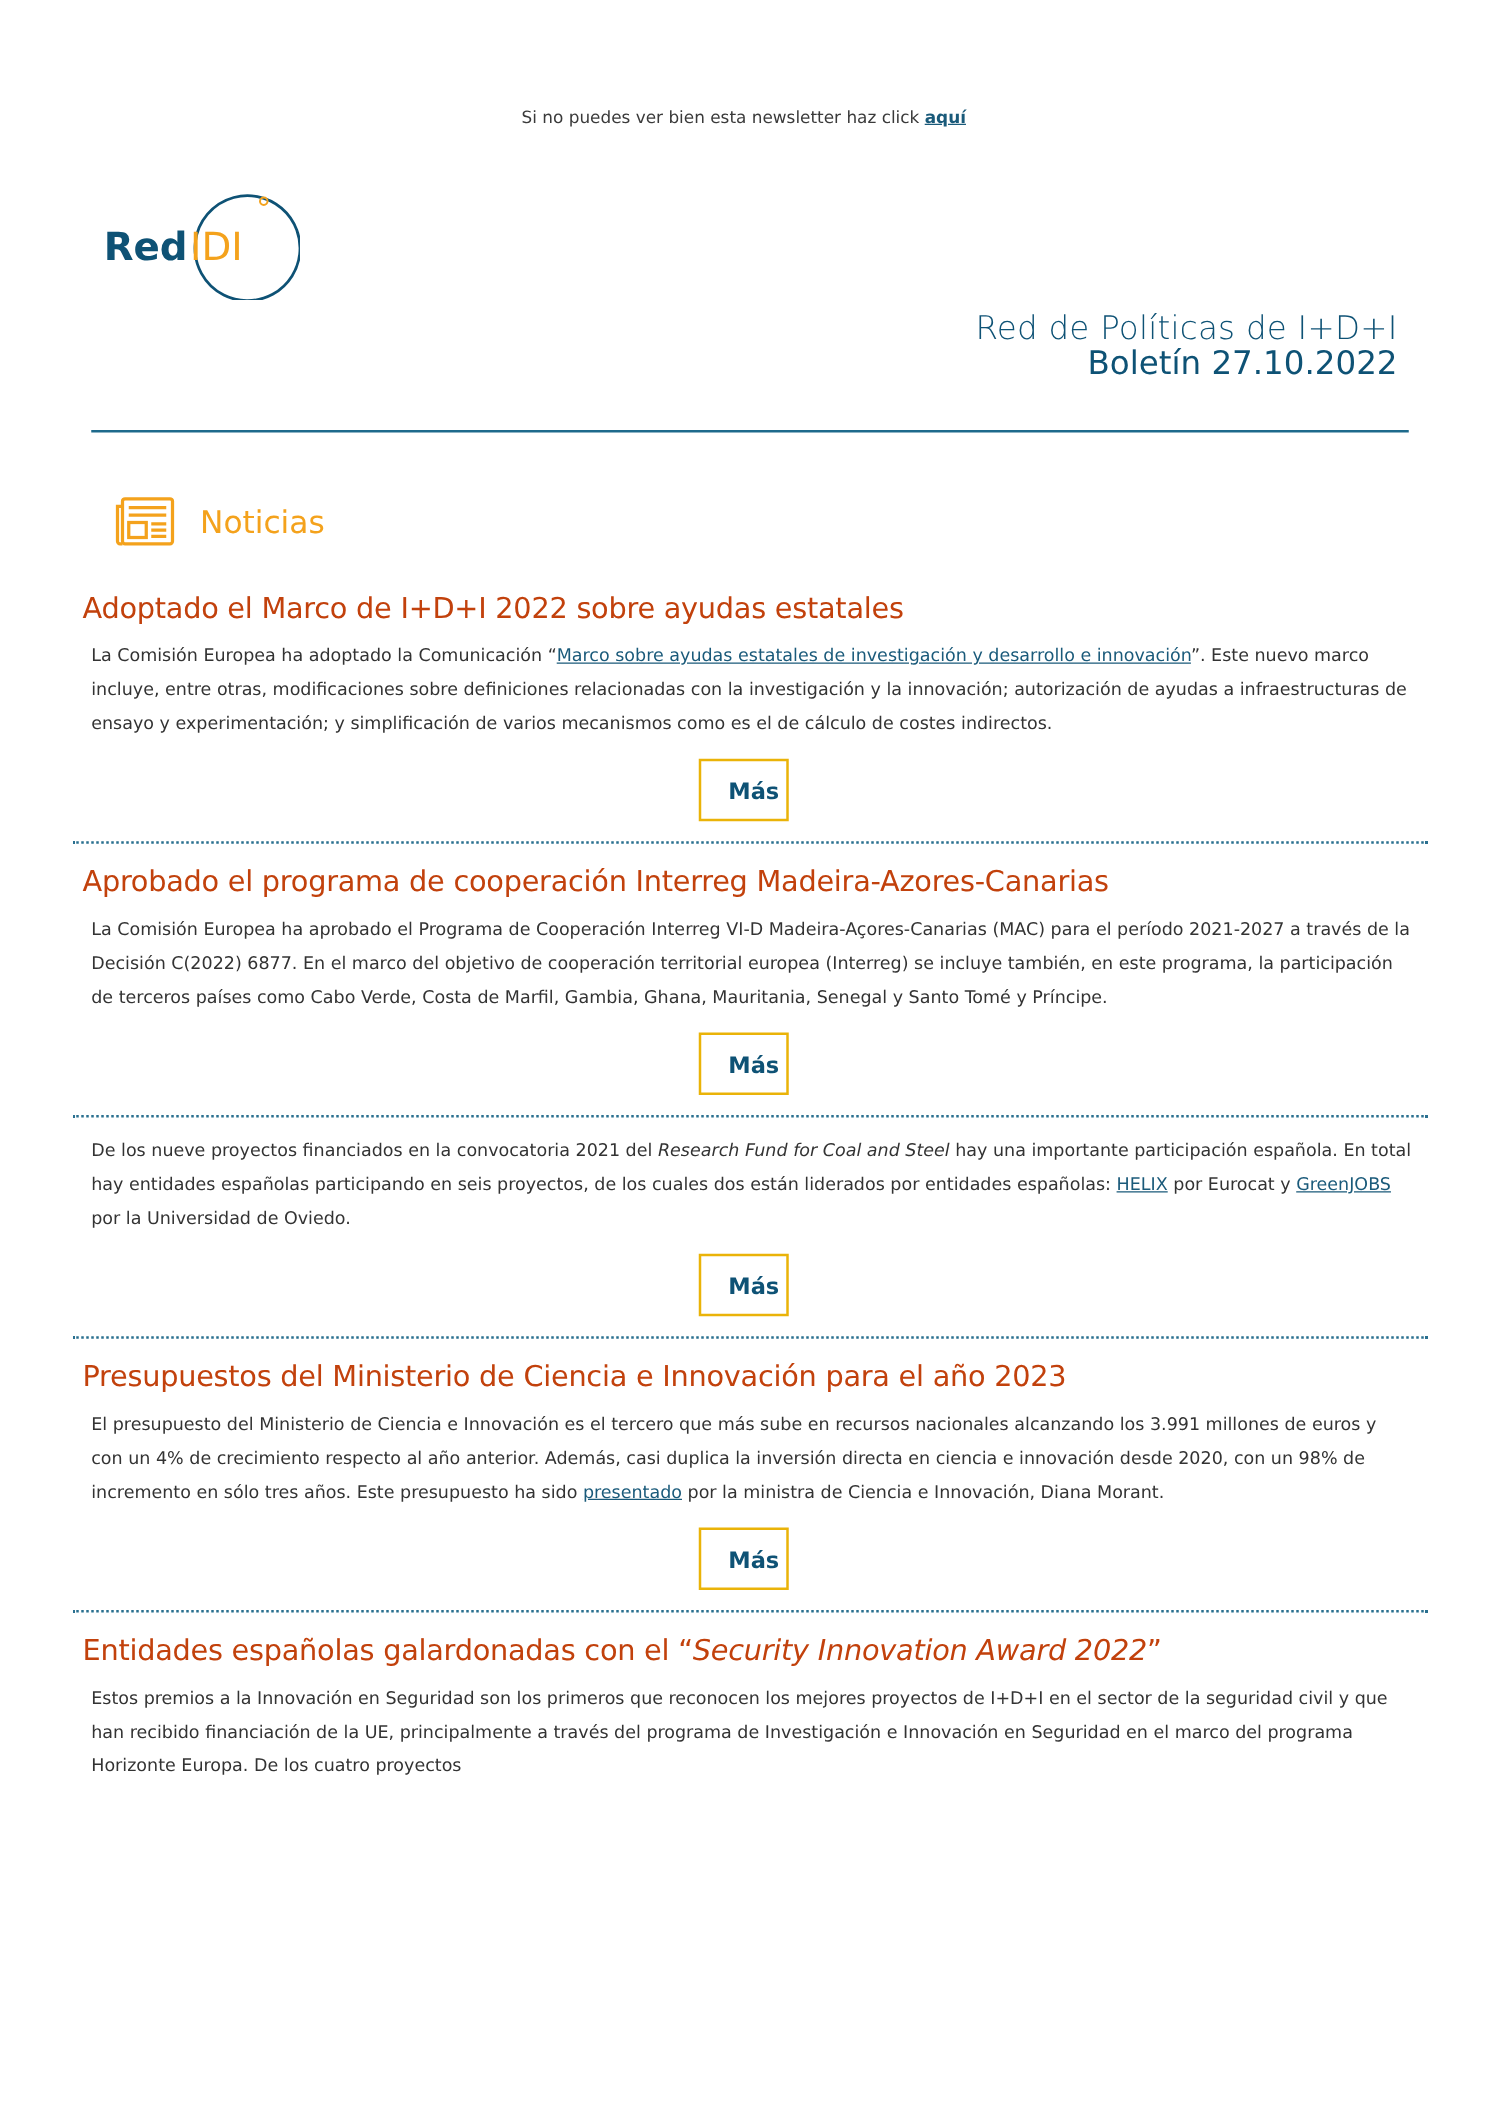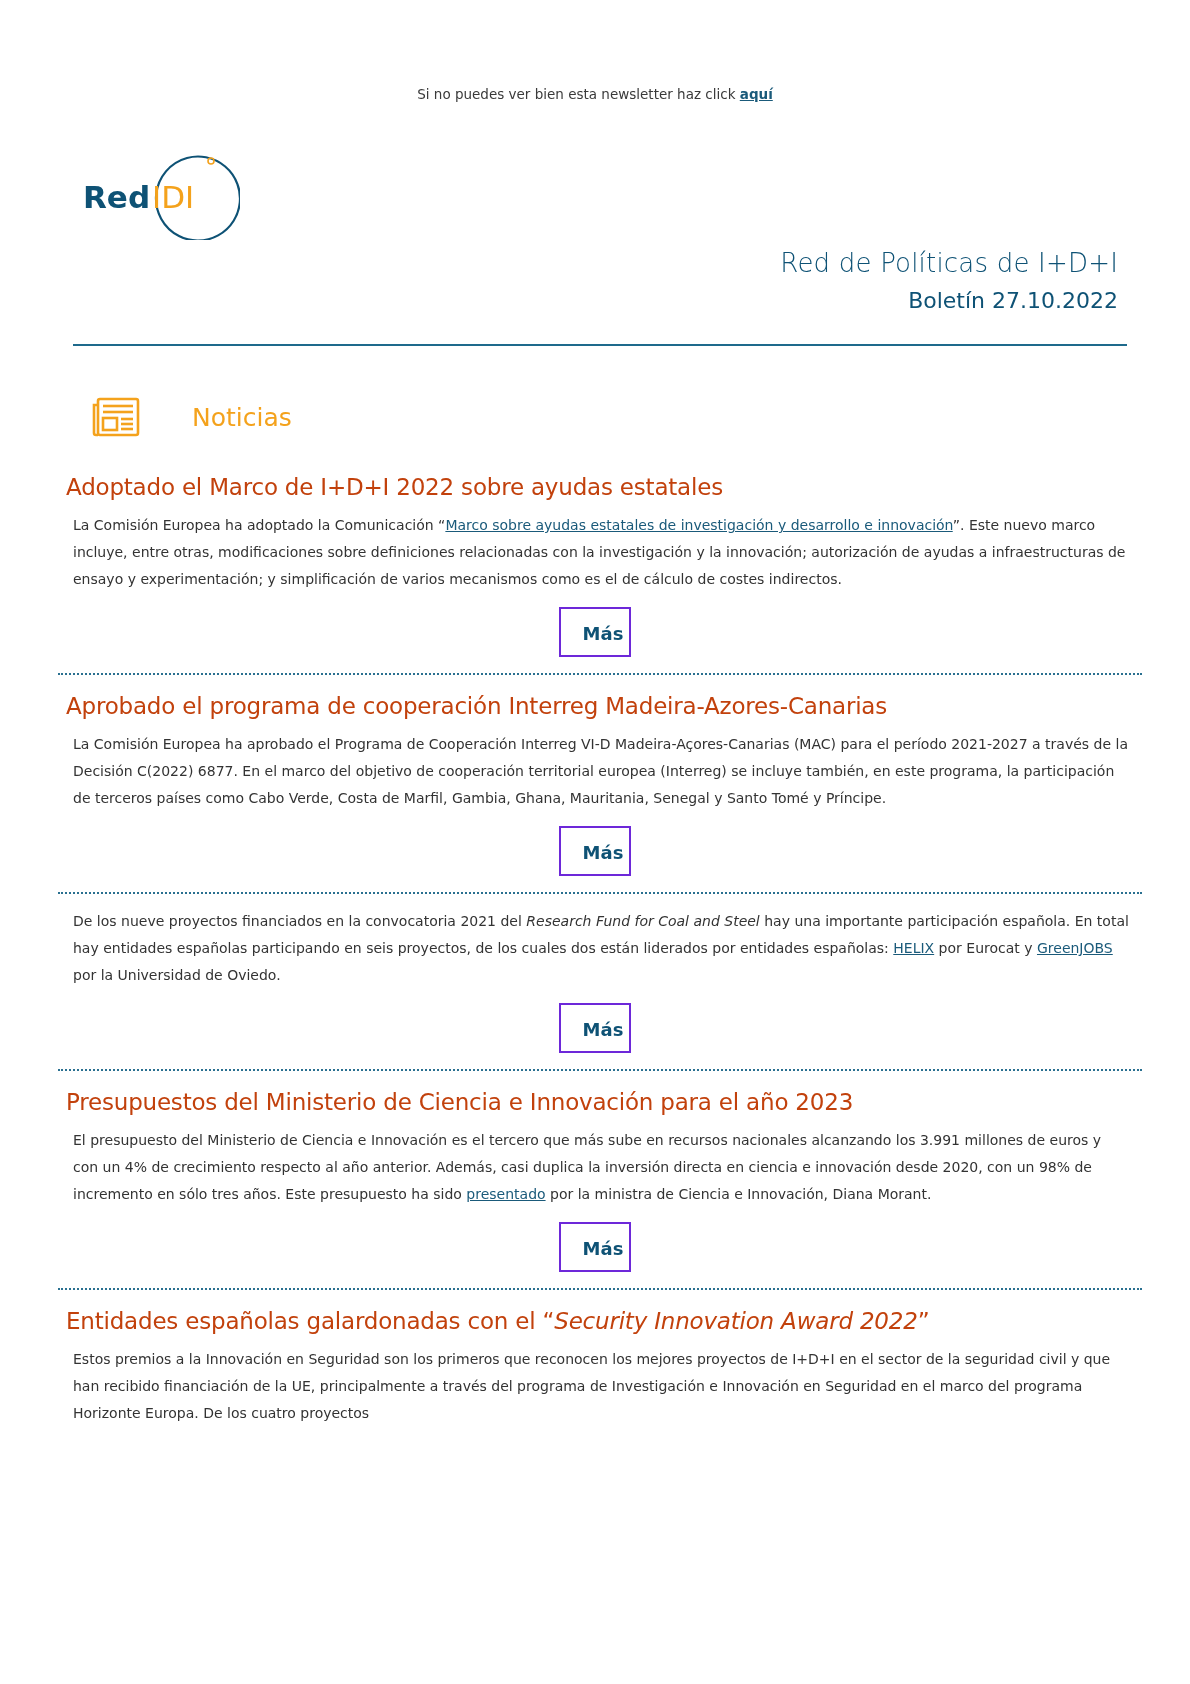--- a/index.html
+++ b/index.html
@@ -4,36 +4,36 @@
 <style>
   html, body { margin:0; padding:0; background:#ffffff; }
   body { width:1190px; height:1684px; overflow:hidden; position:relative;
          font-family:"DejaVu Sans", sans-serif; color:#222; }
   .top-note { position:absolute; top:86px; left:0; width:1190px; text-align:center;
               font-size:13.5px; color:#3a3a3a; }
   .top-note a { color:#1a5a7a; text-decoration:underline;font-weight:bold; }
   .logo { position:absolute; left:80px; top:150px; width:160px; height:90px; }
   .header-title { position:absolute; right:72px; top:248px; text-align:right;
                   font-size:26px; color:#0e5275; font-weight:300; letter-spacing:0.2px; }
-  .header-date { position:absolute; right:72px; top:288px; text-align:right;
-                 font-size:22px; color:#0e5275; }
+  .header-date { position:absolute; right:72px; top:276px; text-align:right;
+                 font-size:26px; color:#0e5275; }
   .header-rule { position:absolute; left:73px; top:344px; width:1054px; height:2px;
                  background:#1e6a8c; }
-  .section-head { position:absolute; left:90px; top:394px; height:46px; display:flex; align-items:center;gap:32px; }
+  .section-head { position:absolute; left:90px; top:394px; height:46px; display:flex; align-items:center; }
   .section-head .label { font-size:25px; color:#f4a21c; margin-left:20px; }
   .articles { position:absolute; left:0; top:470px; width:1190px; }
   .article { position:relative; }
   .art-title { margin:0 0 0 66px; font-size:23px; color:#c2410c; font-weight:500; line-height:34px; letter-spacing:-0.2px; }
   .art-title i { font-style:italic; }
   .art-body { margin:8px 60px 0 73px; font-size:14px; line-height:27px; color:#333; }
   .art-body a { color:#1a5a7a; text-decoration:underline; }
   .art-body i { font-style:italic; }
   .btn-wrap { text-align:center; margin-top:14px; }
   .mas-btn { display:inline-block; width:72px; height:50px; line-height:50px;
-             border:2px solid #6d28d9; color:#0e5275; font-size:18px; font-weight:600;
+             border:2px solid #eab308; color:#0e5275; font-size:18px; font-weight:600;
              text-align:center; box-sizing:border-box; text-decoration:none;padding-left:16px; }
   .divider { margin:16px 48px 14px 58px; border-top:2px dotted #2a7090; height:0; }
 </style>
 </head>
 <body>
 
 <div class="top-note">
   <span>Si no puedes ver bien esta newsletter haz click </span><a href="#">aquí</a>
 </div>
 

